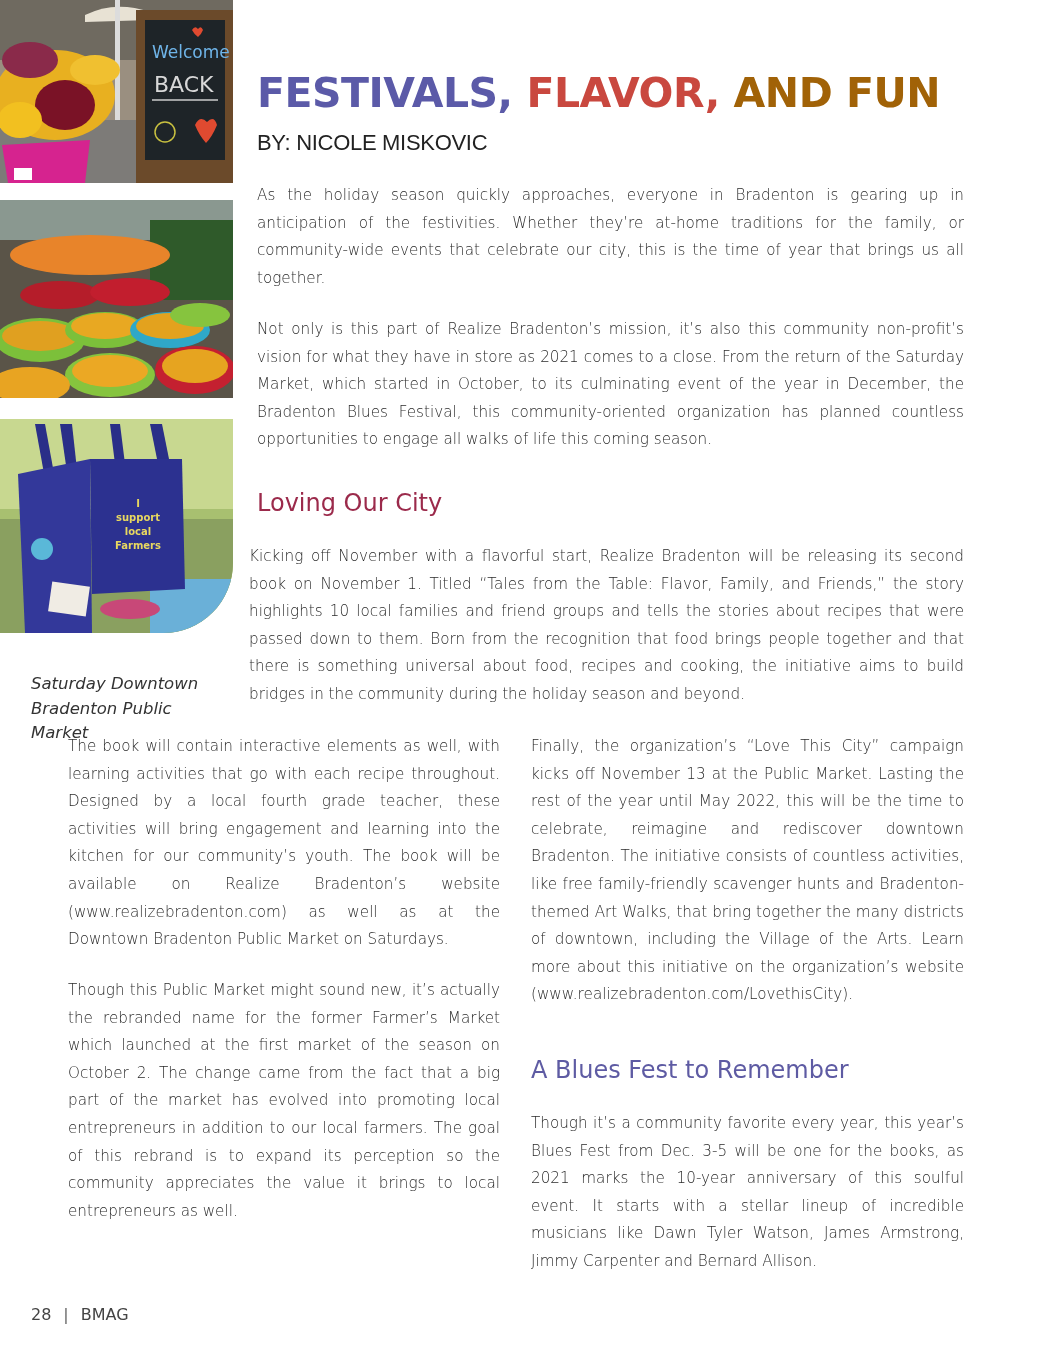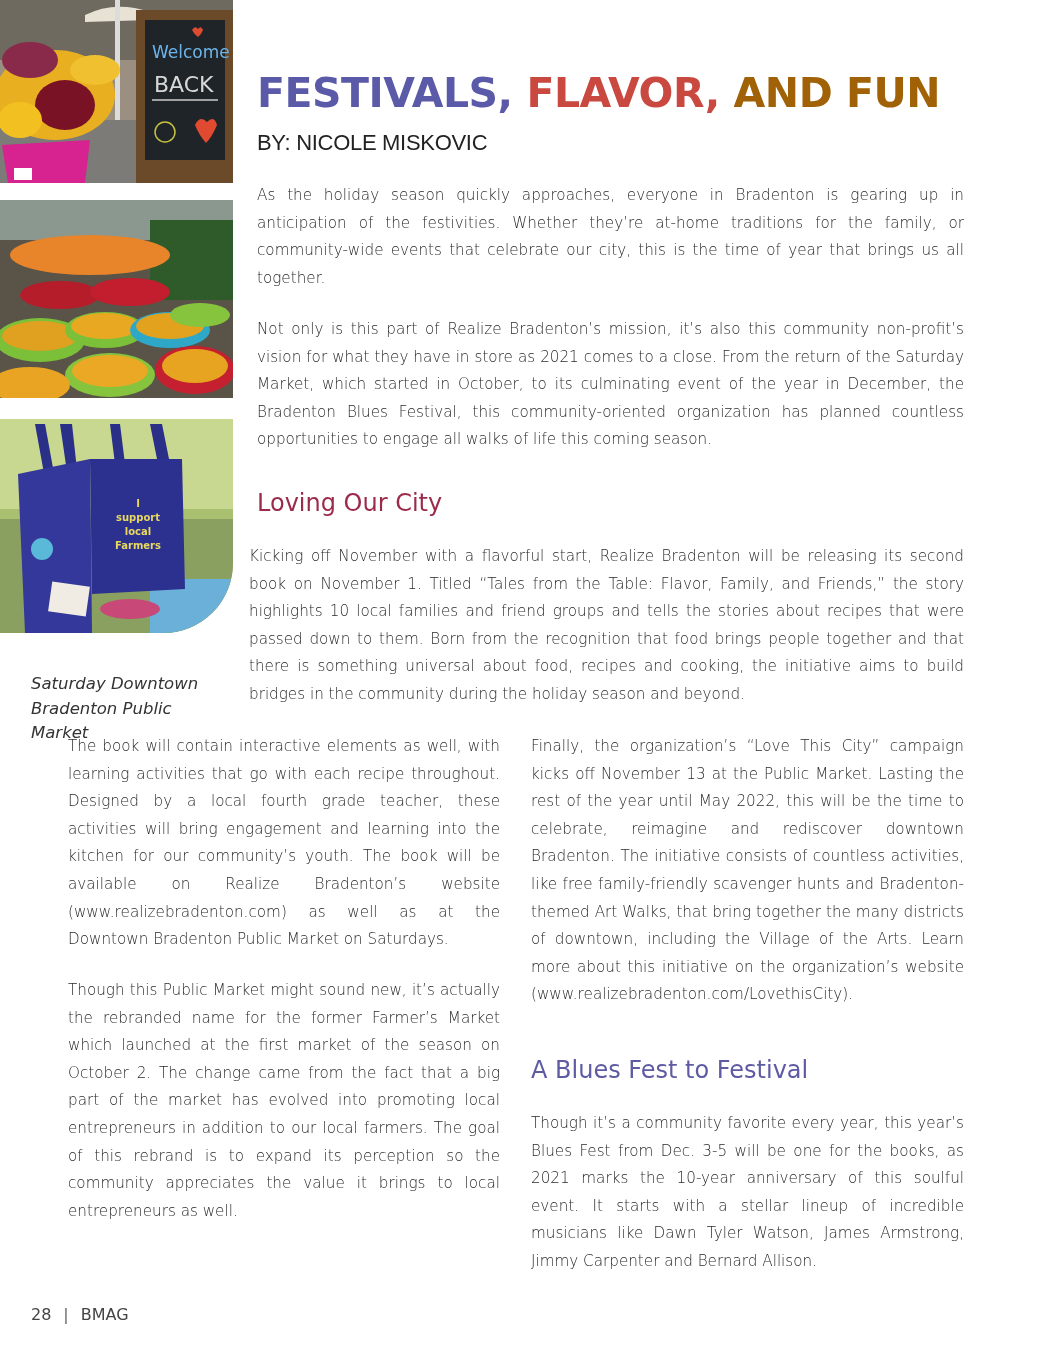--- a/index.html
+++ b/index.html
@@ -152,18 +152,18 @@
 <p class="para p-intro2">Not only is this part of Realize Bradenton’s mission, it’s also this community non-profit’s vision for what they have in store as 2021 comes to a close. From the return of the Saturday Market, which started in October, to its culminating event of the year in December, the Bradenton Blues Festival, this community-oriented organization has planned countless opportunities to engage all walks of life this coming season.</p>
 
 <h2 class="h-section h-loving">Loving Our City</h2>
 
 <p class="para p-kick">Kicking off November with a flavorful start, Realize Bradenton will be releasing its second book on November 1. Titled “Tales from the Table: Flavor, Family, and Friends,” the story highlights 10 local families and friend groups and tells the stories about recipes that were passed down to them. Born from the recognition that food brings people together and that there is something universal about food, recipes and cooking, the initiative aims to build bridges in the community during the holiday season and beyond.</p>
 
 <p class="para col-left1">The book will contain interactive elements as well, with learning activities that go with each recipe throughout. Designed by a local fourth grade teacher, these activities will bring engagement and learning into the kitchen for our community’s youth. The book will be available on Realize Bradenton’s website (www.realizebradenton.com) as well as at the Downtown Bradenton Public Market on Saturdays.</p>
 <p class="para col-left2">Though this Public Market might sound new, it’s actually the rebranded name for the former Farmer’s Market which launched at the first market of the season on October 2. The change came from the fact that a big part of the market has evolved into promoting local entrepreneurs in addition to our local farmers. The goal of this rebrand is to expand its perception so the community appreciates the value it brings to local entrepreneurs as well.</p>
 <p class="para col-right1">Finally, the organization’s “Love This City” campaign kicks off November 13 at the Public Market. Lasting the rest of the year until May 2022, this will be the time to celebrate, reimagine and rediscover downtown Bradenton. The initiative consists of countless activities, like free family-friendly scavenger hunts and Bradenton-themed Art Walks, that bring together the many districts of downtown, including the Village of the Arts. Learn more about this initiative on the organization’s website (www.realizebradenton.com/LovethisCity).</p>
 
-<h2 class="h-section h-blues">A Blues Fest to Festival</h2>
+<h2 class="h-section h-blues">A Blues Fest to Remember</h2>
 <p class="para col-right2">Though it’s a community favorite every year, this year’s Blues Fest from Dec. 3-5 will be one for the books, as 2021 marks the 10-year anniversary of this soulful event. It starts with a stellar lineup of incredible musicians like Dawn Tyler Watson, James Armstrong, Jimmy Carpenter and Bernard Allison.</p>
 
 <div class="footer">
   <span>28</span><span class="sep">|</span><span>BMAG</span>
 </div>
 
 </body></html>

